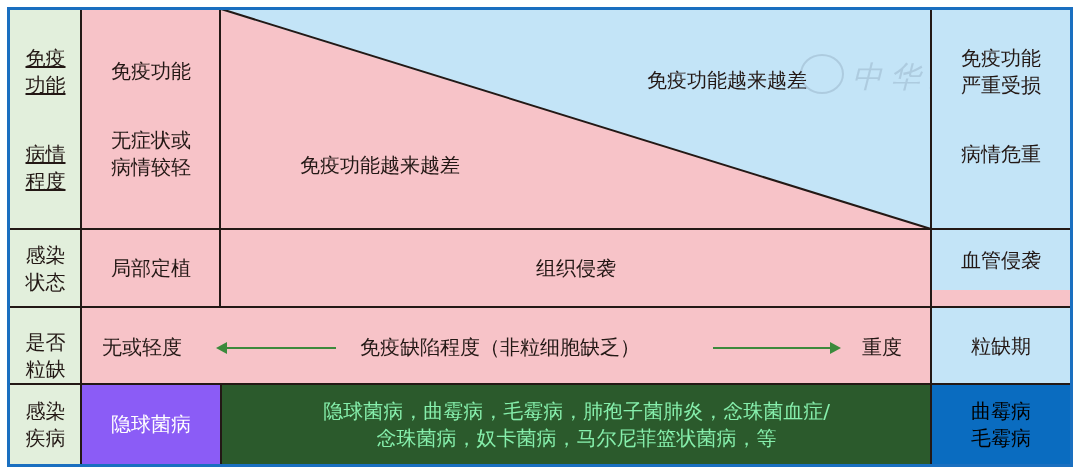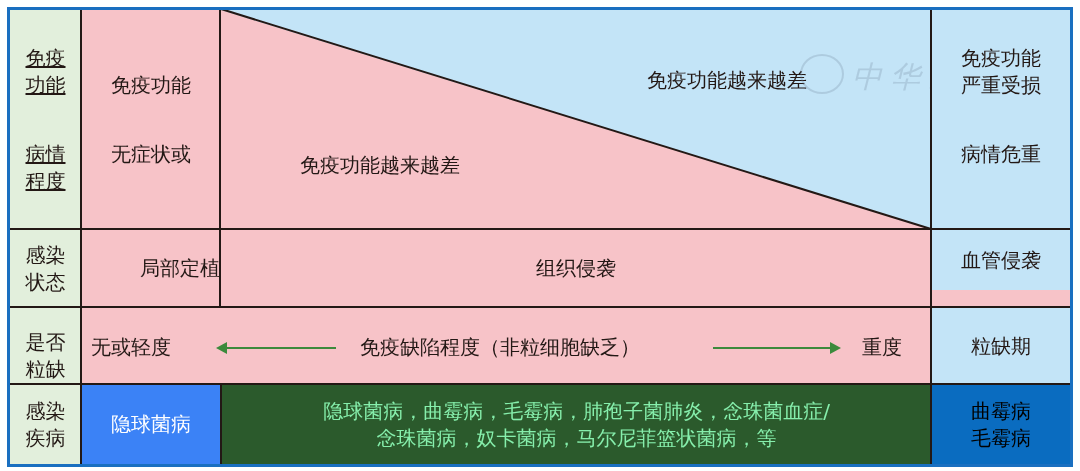--- a/index.html
+++ b/index.html
@@ -5,21 +5,21 @@
   html, body { margin:0; padding:0; background:#ffffff; }
   body { width:1080px; height:471px; position:relative; overflow:hidden;
          font-family:"DejaVu Sans", "Liberation Sans", sans-serif; color:#231815; }
   .frame { position:absolute; left:7px; top:7px; width:1066px; height:460px;
            box-sizing:border-box; border:3px solid #1a6fc0; background:#f7c3c8; }
   .cell { position:absolute; box-sizing:border-box; display:flex; align-items:center;
           justify-content:center; text-align:center; font-size:20px; line-height:27px; }
   .label { background:#e2efdc; }
   .pink { background:#f7c3c8; }
   .blue { background:#c3e4f7; }
-  .red { background:#3b82f6; color:#ffffff;text-align:center; }
+  .red { background:#8b5cf6; color:#ffffff;text-align:center; }
   .green { background:#2b5a2c; color:#86efac; }
   .dblue { background:#0a6cc0; color:#000000; }
   .vline { position:absolute; width:2px; background:#231815; }
   .hline { position:absolute; height:2px; background:#231815; }
   .stack { display:flex; flex-direction:column; align-items:center; }
   .gap { height:42px; }
   .abs-text { position:absolute; font-size:20px; white-space:nowrap; }
   .watermark { position:absolute; font-family:"DejaVu Serif", serif; font-style:italic;
                font-size:30px; color:rgba(120,140,160,0.28); white-space:nowrap; letter-spacing:8px; }
   .wm-seal { position:absolute; width:44px; height:40px; border-radius:50%;
@@ -40,20 +40,21 @@
     <span>病情</span>
     <span>程度</span>
   </div>
 </div>
 
 <div class="cell pink" style="left:82px; top:10px; width:138px; height:219px;">
   <div class="stack">
     <span>免疫功能</span>
     <div class="gap"></div>
     <span>无症状或</span>
+    <span>病情较轻</span>
   </div>
 </div>
 
 <div class="cell blue" style="left:221px; top:10px; width:710px; height:219px;"></div>
 <svg width="1080" height="471">
   <polygon points="221,10 931,229 221,229" fill="#f7c3c8"></polygon>
   <line x1="221" y1="9" x2="931" y2="229" stroke="#231815" stroke-width="2"></line>
 </svg>
 
 <div class="abs-text" style="left:647px; top:67px;">免疫功能越来越差</div>
@@ -71,38 +72,38 @@
     <div style="height:27px"></div>
   </div>
 </div>
 
 <div class="cell label" style="left:10px; top:230px; width:71px; height:77px;">
   <div class="stack">
     <span>感染</span>
     <span>状态</span>
   </div>
 </div>
-<div class="cell pink" style="left:82px; top:230px; width:138px; height:77px;justify-content:flex-end;">
+<div class="cell pink" style="left:82px; top:230px; width:138px; height:77px;">
   <span>局部定植</span>
 </div>
 <div class="cell pink" style="left:221px; top:230px; width:710px; height:77px;">
   <span>组织侵袭</span>
 </div>
 <div class="cell blue" style="left:932px; top:230px; width:138px; height:60px;">
   <span>血管侵袭</span>
 </div>
 
 <div class="cell label" style="left:10px; top:308px; width:71px; height:96px;">
   <div class="stack">
     <span>是否</span>
     <span>粒缺</span>
   </div>
 </div>
 <div class="cell pink" style="left:82px; top:308px; width:849px; height:76px;"></div>
-<div class="abs-text" style="left:91px; top:334px;">无或轻度</div>
+<div class="abs-text" style="left:102px; top:334px;">无或轻度</div>
 <div>
   <div class="arrow-line" style="left:224px; top:347px; width:112px;"></div>
   <div style="position:absolute; left:216px; top:342px; width:0; height:0; border-top:6px solid transparent; border-bottom:6px solid transparent; border-right:11px solid #3c8a3c;"></div>
 </div>
 <div class="abs-text" style="left:360px; top:334px;">免疫缺陷程度（非粒细胞缺乏）</div>
 <div>
   <div class="arrow-line" style="left:713px; top:347px; width:118px;"></div>
   <div style="position:absolute; left:830px; top:342px; width:0; height:0; border-top:6px solid transparent; border-bottom:6px solid transparent; border-left:11px solid #3c8a3c;"></div>
 </div>
 <div class="abs-text" style="left:862px; top:334px;">重度</div>

